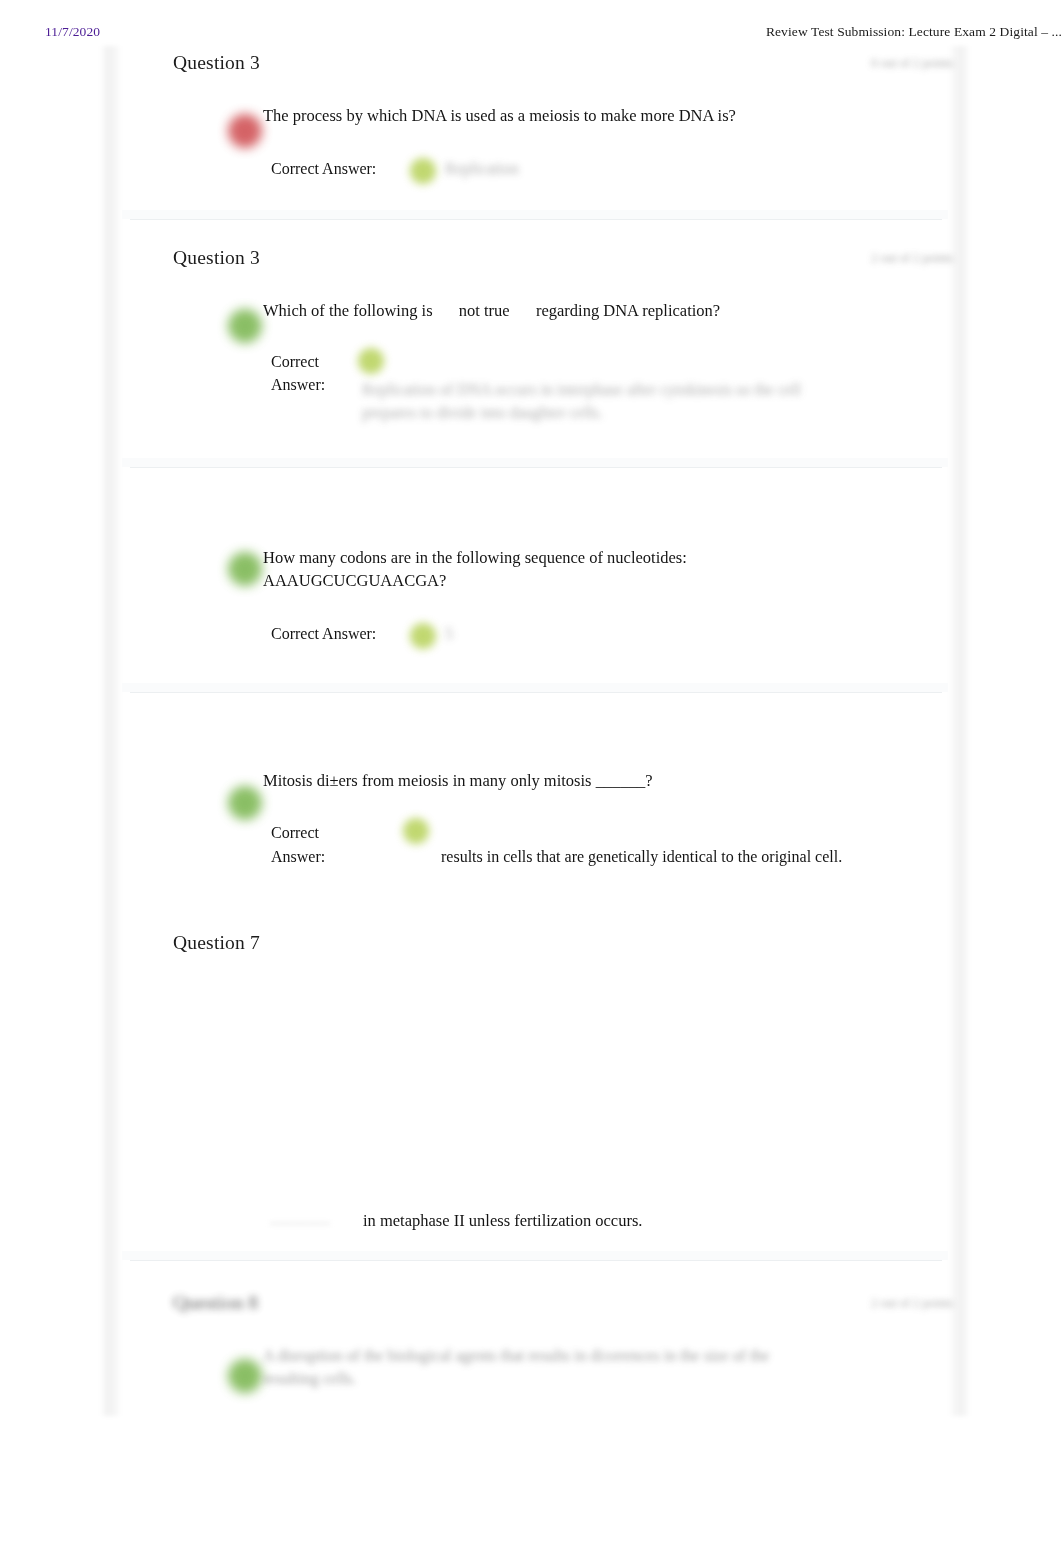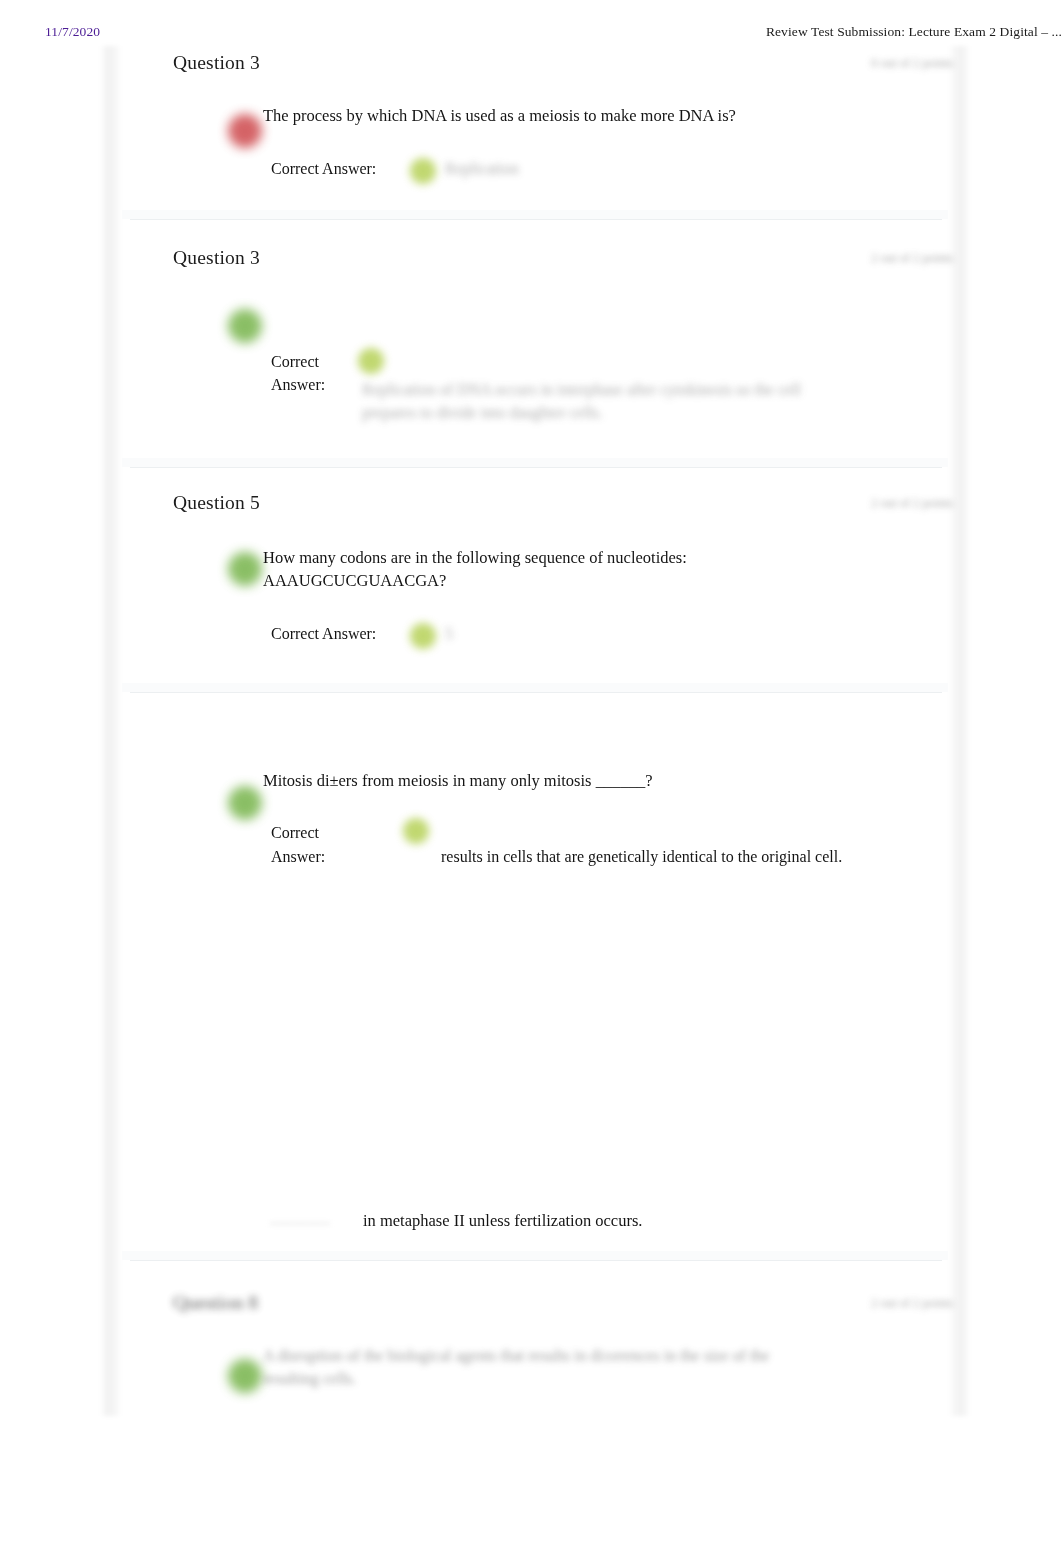--- a/index.html
+++ b/index.html
@@ -231,38 +231,41 @@
     <div class="q-divider" style="top:173px;"></div>
 
     <div class="question-block" style="top:195px;height:225px;">
       <div class="q-head">
         <div class="q-title">Question 3</div>
         <div class="q-points">2 out of 2 points</div>
       </div>
 
       <div class="marker correct" style="left:128px;top:68px;"></div>
 
+      <div class="q-text" style="left:163px;top:58px;width:660px;">
+        <span>Which of the following is</span>
+        <span style="display:inline-block;width:18px;"></span>
+        <span class="q-em">not true</span>
+        <span style="display:inline-block;width:18px;"></span>
+        <span>regarding DNA replication?</span>
+      </div>
 
       <div class="ca-label" style="left:171px;top:109px;">Correct</div>
       <div class="ca-label" style="left:171px;top:132px;">Answer:</div>
 
       <div class="marker answer" style="left:258px;top:107px;"></div>
 
       <div class="ca-value redacted" style="left:262px;top:137px;">Replication of DNA occurs in interphase after cytokinesis so the cell</div>
       <div class="ca-value redacted" style="left:262px;top:160px;">prepares to divide into daughter cells.</div>
     </div>
 
     <div class="q-band" style="top:412px;"></div>
     <div class="q-divider" style="top:421px;"></div>
 
     <div class="question-block" style="top:440px;height:205px;">
-      <div class="q-head">
-        <div class="q-title">Question 5</div>
-        <div class="q-points">2 out of 2 points</div>
-      </div>
 
       <div class="marker correct" style="left:128px;top:66px;"></div>
 
       <div class="q-text" style="left:163px;top:60px;">How many codons are in the following sequence of nucleotides:</div>
       <div class="q-text" style="left:163px;top:83px;">AAAUGCUCGUAACGA?</div>
 
       <div class="ca-label" style="left:171px;top:136px;">Correct Answer:</div>
 
       <div class="marker answer" style="left:310px;top:137px;"></div>
 
@@ -280,20 +283,23 @@
 
       <div class="ca-label" style="left:171px;top:110px;">Correct</div>
       <div class="ca-label" style="left:171px;top:134px;">Answer:</div>
 
       <div class="marker answer" style="left:303px;top:107px;"></div>
 
       <div class="ca-value" style="left:303px;top:134px;margin-left:38px;">results in cells that are genetically identical to the original cell.</div>
     </div>
 
     <div class="question-block" style="top:880px;height:305px;">
+      <div class="q-head">
+        <div class="q-title">Question 7</div>
+      </div>
 
       <div class="ghost-dash" style="left:170px;top:288px;">————</div>
 
       <div class="q-text" style="left:255px;top:283px;margin-left:8px;">in metaphase II unless fertilization occurs.</div>
     </div>
 
     <div class="q-band" style="top:1205px;"></div>
     <div class="q-divider" style="top:1214px;"></div>
 
     <div class="question-block" style="top:1240px;height:130px;">

